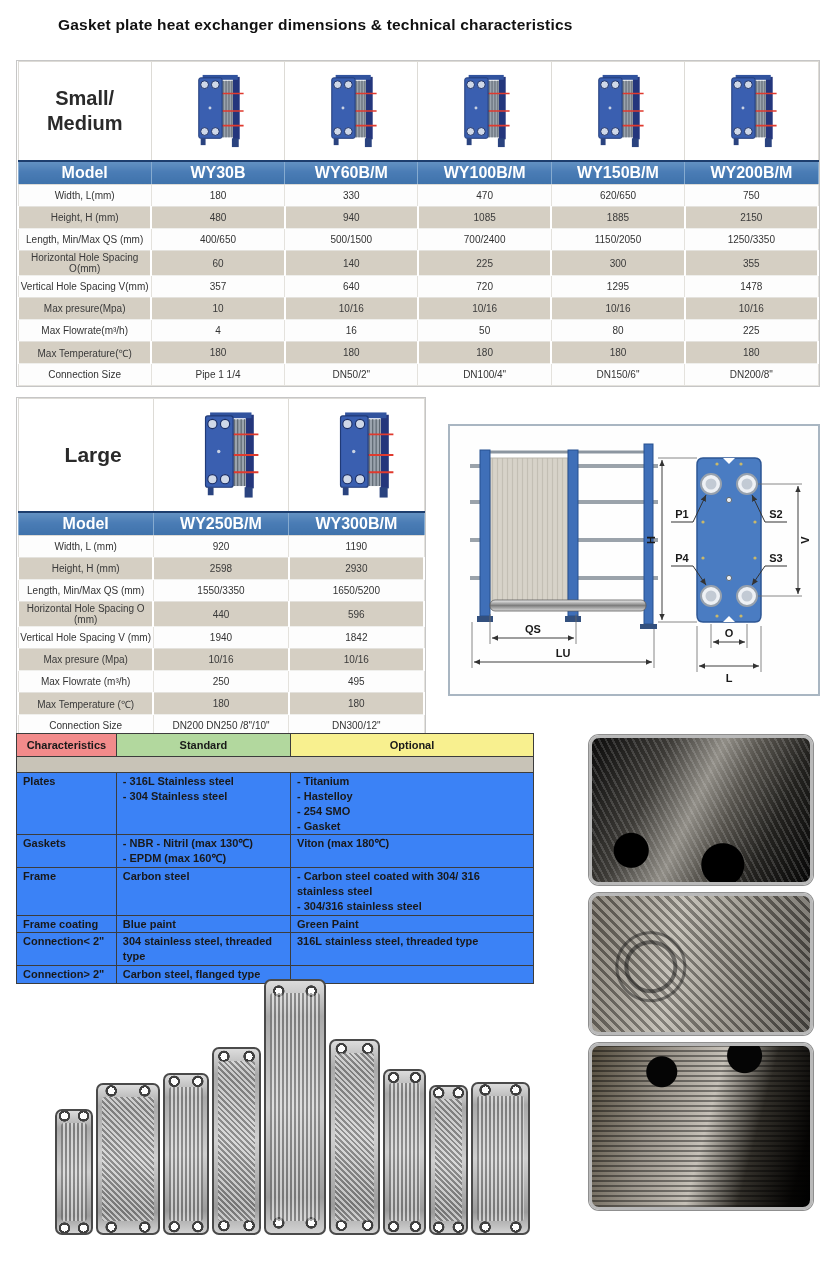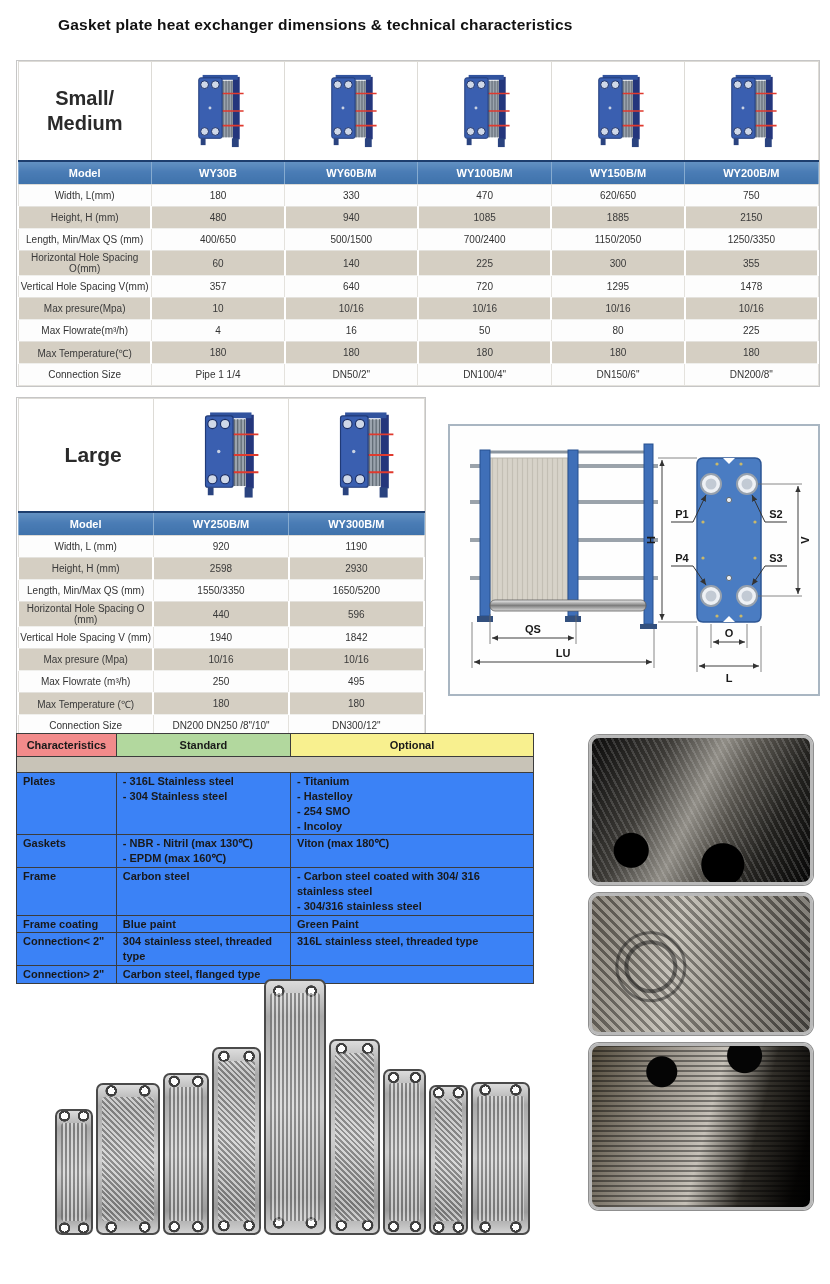--- a/index.html
+++ b/index.html
@@ -16,21 +16,21 @@
   .spec td{border:1px solid #dddbd6;text-align:center;vertical-align:middle;overflow:hidden;}
   .t1{left:16px;top:60px;width:802px;}
   .t2{left:16px;top:397px;width:408px;}
   .img-row td{background:#fff;height:96px;border-bottom:none;}
   .t2 .img-row td{height:110px;padding-left:16px;}
   .size-cell{font-size:20px;font-weight:bold;color:#2a2a2a;line-height:1.25;}
   .t2 .size-cell{font-size:21px;}
   .model-row td{
     background:linear-gradient(180deg,#6391c2 0%,#4a7cb5 45%,#3f72ab 100%);
     border-top:2px solid #1d3e6e;border-left:1px solid #86abd0;border-right:1px solid #86abd0;
-    color:#fff;font-weight:bold;font-size:11px;height:20px;
+    color:#fff;font-weight:bold;font-size:16px;height:20px;
   }
   .spec tr.plain td{background:#fdfdfd;border-color:#e4e2dd;color:#333;}
   .spec tr.alt td{background:#d5cfc3;border-left:2px solid #fff;border-right:2px solid #fff;border-top:1px solid #efefec;border-bottom:1px solid #efefec;color:#3a3a3a;margin-left:8px;}
   .spec tr.plain td,.spec tr.alt td{height:19px;font-size:10px;}
   .spec td.rowlabel{font-size:9.7px;}
   .product svg{height:78px;display:block;margin:0 auto;}
   .t2 .product svg{height:92px;}
 
   
   .diagram-panel{position:absolute;left:448px;top:424px;width:372px;height:272px;border:2px solid #a9b6c2;background:#fefefe;box-sizing:border-box;}
@@ -509,21 +509,21 @@
           <div>Plates</div>
         </td>
         <td class="c-std">
           <div>- 316L Stainless steel</div>
           <div>- 304 Stainless steel</div>
         </td>
         <td class="c-opt">
           <div>- Titanium</div>
           <div>- Hastelloy</div>
           <div>- 254 SMO</div>
-          <div>- Incoloy</div>
+          <div>- Gasket</div>
         </td>
       </tr>
       <tr>
         <td class="c-label">
           <div>Gaskets</div>
         </td>
         <td class="c-std">
           <div>- NBR - Nitril (max 130℃)</div>
           <div>- EPDM (max 160℃)</div>
         </td>

